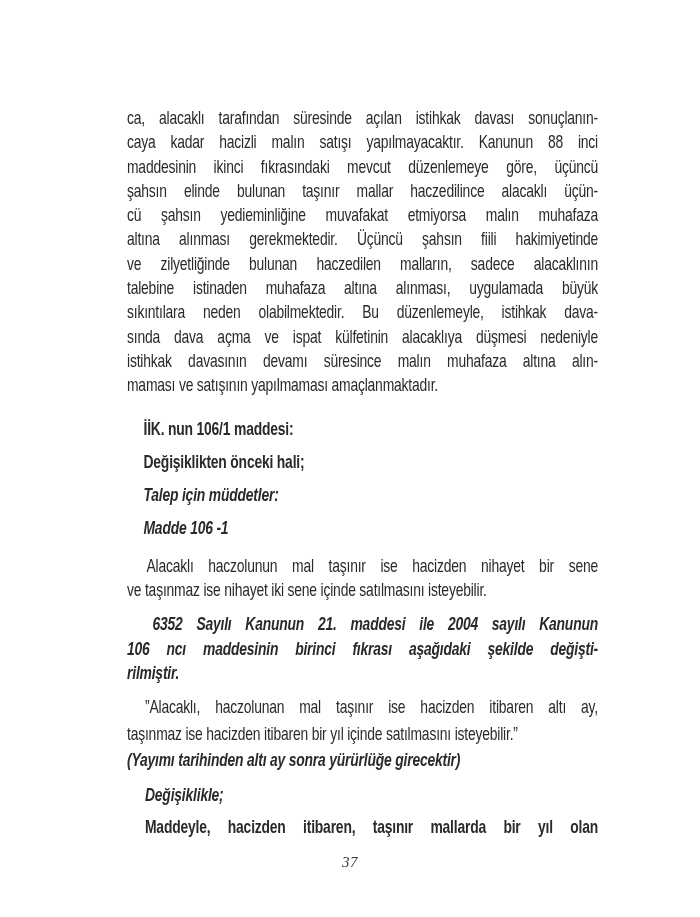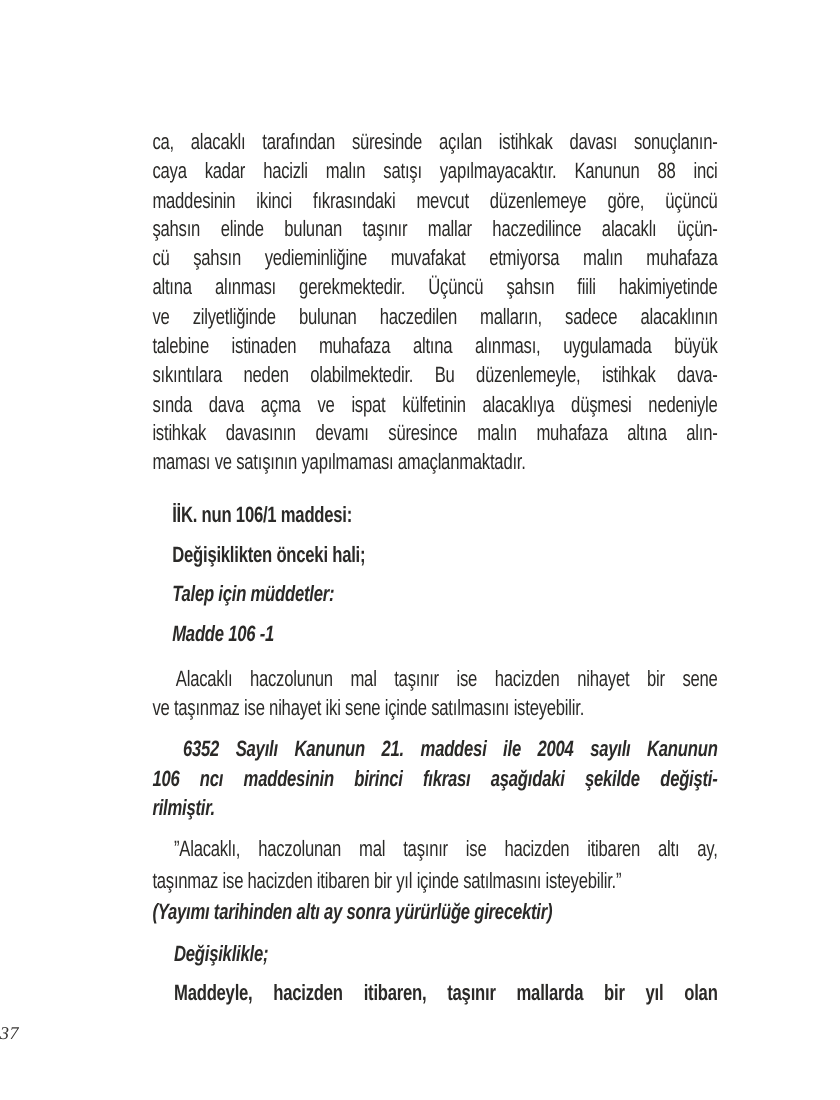--- a/index.html
+++ b/index.html
@@ -60,20 +60,21 @@
     font-weight: 700;
     font-style: italic;
   }
   #para-maddeyle { margin-top: 8px; font-weight: 700; }
 
   .page-number {
     position: absolute;
     top: 854px;
     left: 0;
     right: 0;
+    text-align: center;
     font-family: "Liberation Serif", serif;
     font-style: italic;
     font-size: 15px;
     color: #383634;
     letter-spacing: 0.5px;
   }
 </style>
 </head>
 <body>
 

